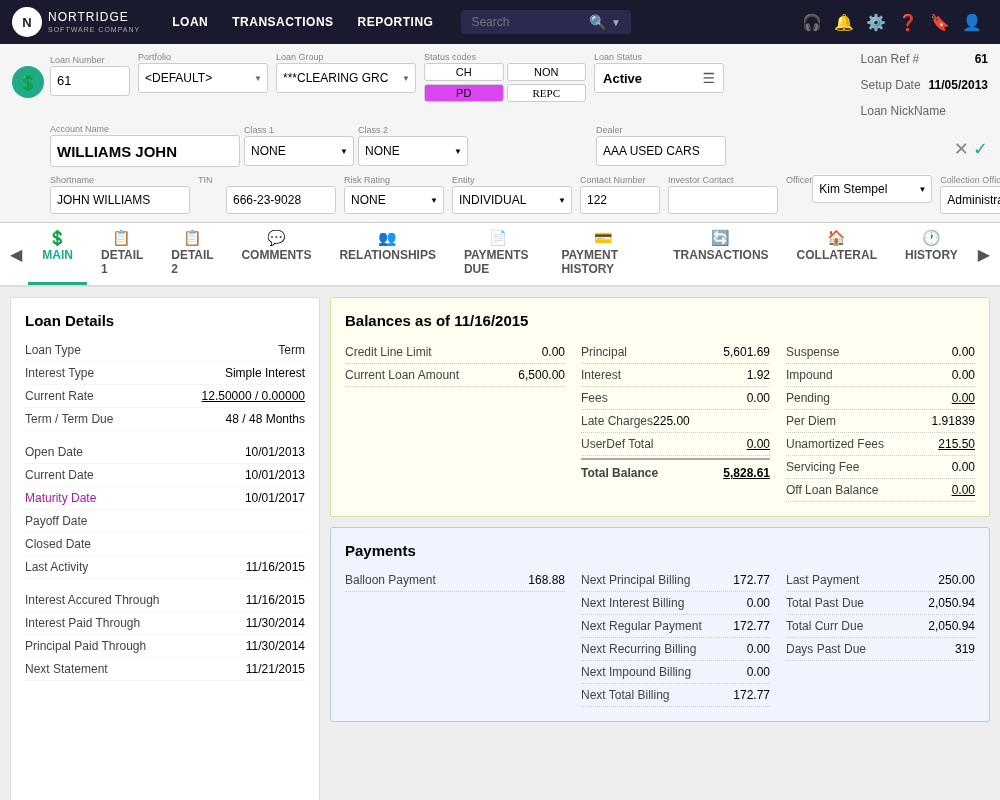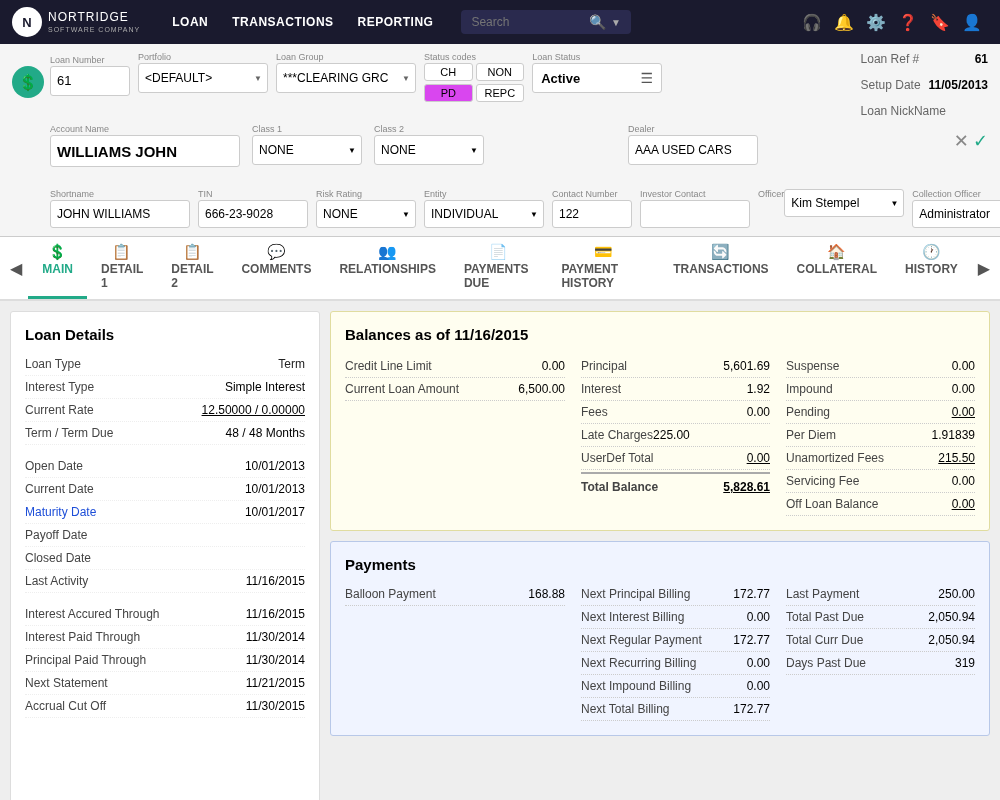--- a/index.html
+++ b/index.html
@@ -64,21 +64,21 @@
         <span style="position:absolute;right:6px;top:50%;transform:translateY(-50%);font-size:8px;color:#666;pointer-events:none;">▼</span>
       </div>
     </div>
 
     <div style="display:flex;flex-direction:column;">
       <span style="font-size:9px;color:#888;margin-bottom:1px;">Status codes</span>
       <div style="display:grid;grid-template-columns:1fr 1fr;gap:3px;">
         <button style="border:1px solid #ccc;background:white;padding:2px 8px;border-radius:3px;cursor:pointer;font-size:11px;">CH</button>
         <button style="border:1px solid #ccc;background:white;padding:2px 8px;border-radius:3px;cursor:pointer;font-size:11px;">NON</button>
         <button style="border:1px solid #ccc;background:#d946ef;padding:2px 8px;border-radius:3px;cursor:pointer;font-size:11px;">PD</button>
-        <button style="border:1px solid #ccc;background:white;padding:2px 8px;border-radius:3px;cursor:pointer;font-size:11px;">REPC</button>
+        <button style="border:1px solid #ccc;background:white;padding:2px 25px;border-radius:3px;cursor:pointer;font-size:11px;font-family:Liberation Serif, serif;">REPC</button>
       </div>
     </div>
 
     <div style="display:flex;flex-direction:column;">
       <span style="font-size:9px;color:#888;margin-bottom:1px;">Loan Status</span>
       <div style="display:flex;align-items:center;border:1px solid #ccc;border-radius:3px;background:white;padding:4px 8px;height:30px;gap:8px;width:130px;">
         <span style="font-size:13px;font-weight:bold;flex:1;">Active</span>
         <span style="cursor:pointer;color:#555;font-size:14px;">☰</span>
       </div>
     </div>
@@ -91,21 +91,21 @@
       <div style="display:flex;justify-content:space-between;gap:8px;">
         <span style="color:#666;">Setup Date</span>
         <span style="font-weight:bold;">11/05/2013</span>
       </div>
       <div>
         <span style="color:#666;">Loan NickName</span>
       </div>
     </div>
   </div>
 
-  <div style="display:flex;align-items:flex-start;gap:12px;margin-bottom:22px;">
+  <div style="display:flex;align-items:center;gap:4px;margin-bottom:8px;">
     <div style="display:flex;flex-direction:column;margin-left:38px;">
       <span style="font-size:9px;color:#888;margin-bottom:1px;">Account Name</span>
       <input type="text" value="WILLIAMS JOHN" style="border: 1px solid rgb(204, 204, 204); border-radius: 3px; padding: 4px 6px; font-size: 15px; font-weight: bold; width: 190px; height: 32px; background: white;">
     </div>
     <div style="display:flex;flex-direction:column;">
       <span style="font-size:9px;color:#888;margin-bottom:1px;">Class 1</span>
       <div style="position:relative;">
         <select style="border:1px solid #ccc;border-radius:3px;padding:4px 22px 4px 6px;font-size:12px;width:110px;height:30px;appearance:none;background:white;">
           <option>NONE</option>
         </select>
@@ -134,21 +134,21 @@
     </div>
   </div>
 
   <div style="display:flex;align-items:flex-start;gap:8px;">
     <div style="display:flex;flex-direction:column;margin-left:38px;">
       <span style="font-size:9px;color:#888;margin-bottom:1px;">Shortname</span>
       <input type="text" value="JOHN WILLIAMS" style="border: 1px solid rgb(204, 204, 204); border-radius: 3px; padding: 4px 6px; font-size: 12px; width: 140px; height: 28px; background: white;">
     </div>
     <div style="display:flex;flex-direction:column;">
       <span style="font-size:9px;color:#888;margin-bottom:1px;">TIN</span>
-      <input type="text" value="666-23-9028" style="border: 1px solid rgb(204, 204, 204); border-radius: 3px; padding: 4px 6px; font-size: 12px; width: 110px; height: 28px; background: white;">
+      <input type="text" value="666-23-9028" style="border: 1px solid rgb(204, 204, 204); border-radius: 3px; padding: 4px 6px; font-size: 12px; width: 110px; height: 28px; background: white; margin-left: 28px;">
     </div>
     <div style="display:flex;flex-direction:column;">
       <span style="font-size:9px;color:#888;margin-bottom:1px;">Risk Rating</span>
       <div style="position:relative;">
         <select style="border:1px solid #ccc;border-radius:3px;padding:4px 22px 4px 6px;font-size:12px;width:100px;height:28px;appearance:none;background:white;">
           <option>NONE</option>
         </select>
         <span style="position:absolute;right:6px;top:50%;transform:translateY(-50%);font-size:8px;pointer-events:none;">▼</span>
       </div>
     </div>
@@ -259,21 +259,21 @@
     <div style="height:10px;"></div>
     <div style="display:flex;justify-content:space-between;padding:4px 0;border-bottom:1px dotted #eee;font-size:11px;">
       <span style="color:#444;">Open Date</span>
       <span>10/01/2013</span>
     </div>
     <div style="display:flex;justify-content:space-between;padding:4px 0;border-bottom:1px dotted #eee;font-size:11px;">
       <span style="color:#444;">Current Date</span>
       <span>10/01/2013</span>
     </div>
     <div style="display:flex;justify-content:space-between;padding:4px 0;border-bottom:1px dotted #eee;font-size:11px;">
-      <span style="color:#1d4ed8;">Maturity Date</span>
+      <span style="color:#a21caf;">Maturity Date</span>
       <span>10/01/2017</span>
     </div>
     <div style="display:flex;justify-content:space-between;padding:4px 0;border-bottom:1px dotted #eee;font-size:11px;">
       <span style="color:#444;">Payoff Date</span>
       <span></span>
     </div>
     <div style="display:flex;justify-content:space-between;padding:4px 0;border-bottom:1px dotted #eee;font-size:11px;">
       <span style="color:#444;">Closed Date</span>
       <span></span>
     </div>
@@ -290,24 +290,20 @@
       <span style="color:#444;">Interest Paid Through</span>
       <span>11/30/2014</span>
     </div>
     <div style="display:flex;justify-content:space-between;padding:4px 0;border-bottom:1px dotted #eee;font-size:11px;">
       <span style="color:#444;">Principal Paid Through</span>
       <span>11/30/2014</span>
     </div>
     <div style="display:flex;justify-content:space-between;padding:4px 0;border-bottom:1px dotted #eee;font-size:11px;">
       <span style="color:#444;">Next Statement</span>
       <span>11/21/2015</span>
-    </div>
-    <div style="display:flex;justify-content:space-between;padding:4px 0;border-bottom:1px dotted #eee;font-size:11px;">
-      <span style="color:#444;">Accrual Cut Off</span>
-      <span>11/30/2015</span>
     </div>
   </div>
 
   <div style="flex:1;display:flex;flex-direction:column;gap:10px;overflow-y:auto;">
 
     <div style="background:#fffef0;border:1px solid #e0dca0;border-radius:3px;padding:14px;">
       <h3 style="font-size:15px;font-weight:bold;margin-bottom:12px;">Balances as of 11/16/2015</h3>
       <div style="display:grid;grid-template-columns:220px 1fr 1fr;gap:0 16px;">
 
         <div>

